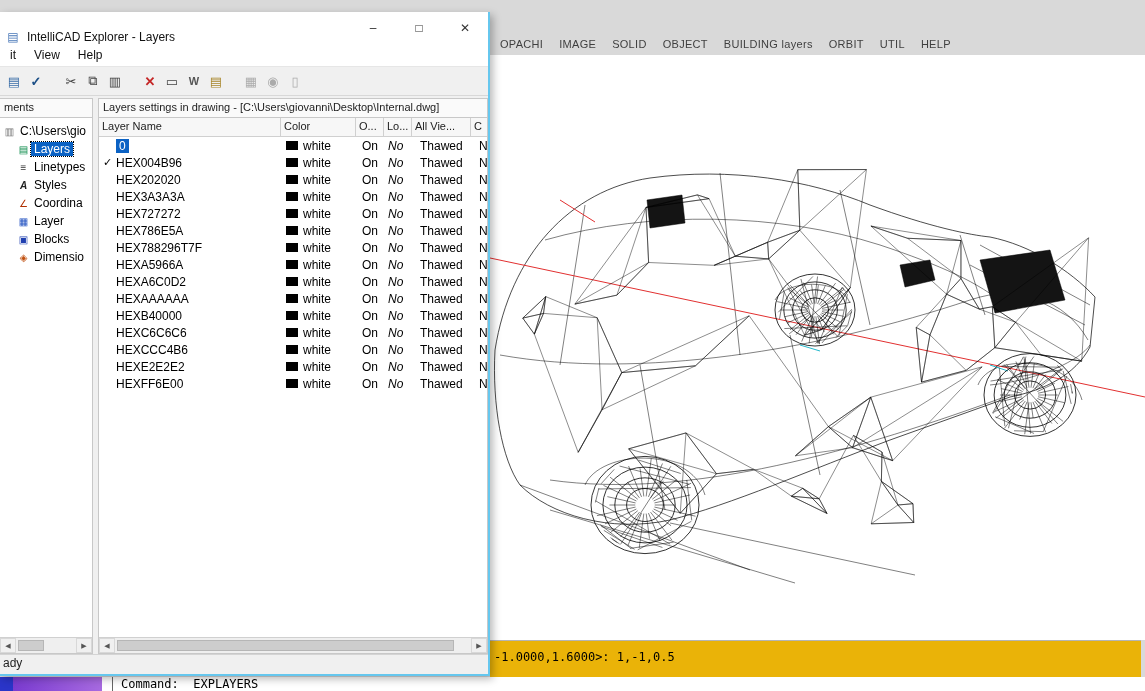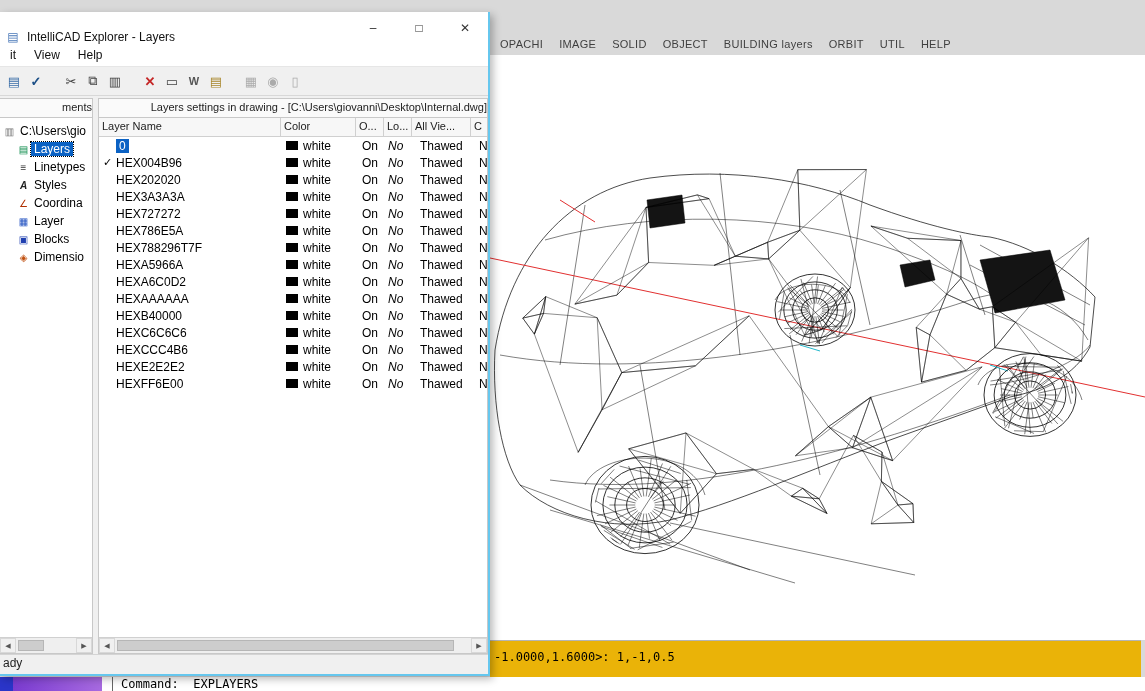--- a/index.html
+++ b/index.html
@@ -48,21 +48,21 @@
   .tool.gap{margin-left:13px;}
   .tool.disabled{opacity:.4;}
   .tool[data-tool="new-item-tool"]{color:#3a6ea8;}
   .tool[data-tool="set-current-tool"]{color:#1c4f86;font-weight:bold;}
   .tool[data-tool="delete-tool"]{color:#c42525;font-weight:bold;}
   .tool[data-tool="purge-tool"]{color:#a8862a;}
   .tool[data-tool="wblock-tool"]{font-weight:bold;color:#555;font-size:11px;}
 
   .content{flex:1;display:flex;min-height:0;background:#f0f0f0;padding-top:2px;}
   .pane-header{height:18px;line-height:17px;font-size:11px;padding-left:4px;background:#fafafa;
-               border-bottom:1px solid #c8c8c8;color:#222;overflow:hidden;white-space:nowrap;flex:0 0 auto;text-align:right;}
+               border-bottom:1px solid #c8c8c8;color:#222;overflow:hidden;white-space:nowrap;flex:0 0 auto;}
   .tree-pane{width:92px;flex:0 0 92px;display:flex;flex-direction:column;background:#fff;
              border:1px solid #c8c8c8;border-left:none;margin-right:5px;min-height:0;}
   .tree-items{flex:1;overflow:hidden;font-size:12px;padding-top:4px;}
   .tree-item{height:18px;display:flex;align-items:center;padding-left:16px;white-space:nowrap;cursor:default;}
   .tree-item.root{padding-left:2px;}
   .tree-icon{width:15px;flex:0 0 15px;text-align:center;font-size:10px;}
   .tree-item[data-icon="drive-icon"] .tree-icon::before{content:"▥";color:#777;}
   .tree-item[data-icon="layers-icon"] .tree-icon::before{content:"▤";color:#0a8a4a;}
   .tree-item[data-icon="linetypes-icon"] .tree-icon::before{content:"≡";color:#333;}
   .tree-item[data-icon="styles-icon"] .tree-icon::before{content:"A";color:#222;font-style:italic;font-weight:bold;}

